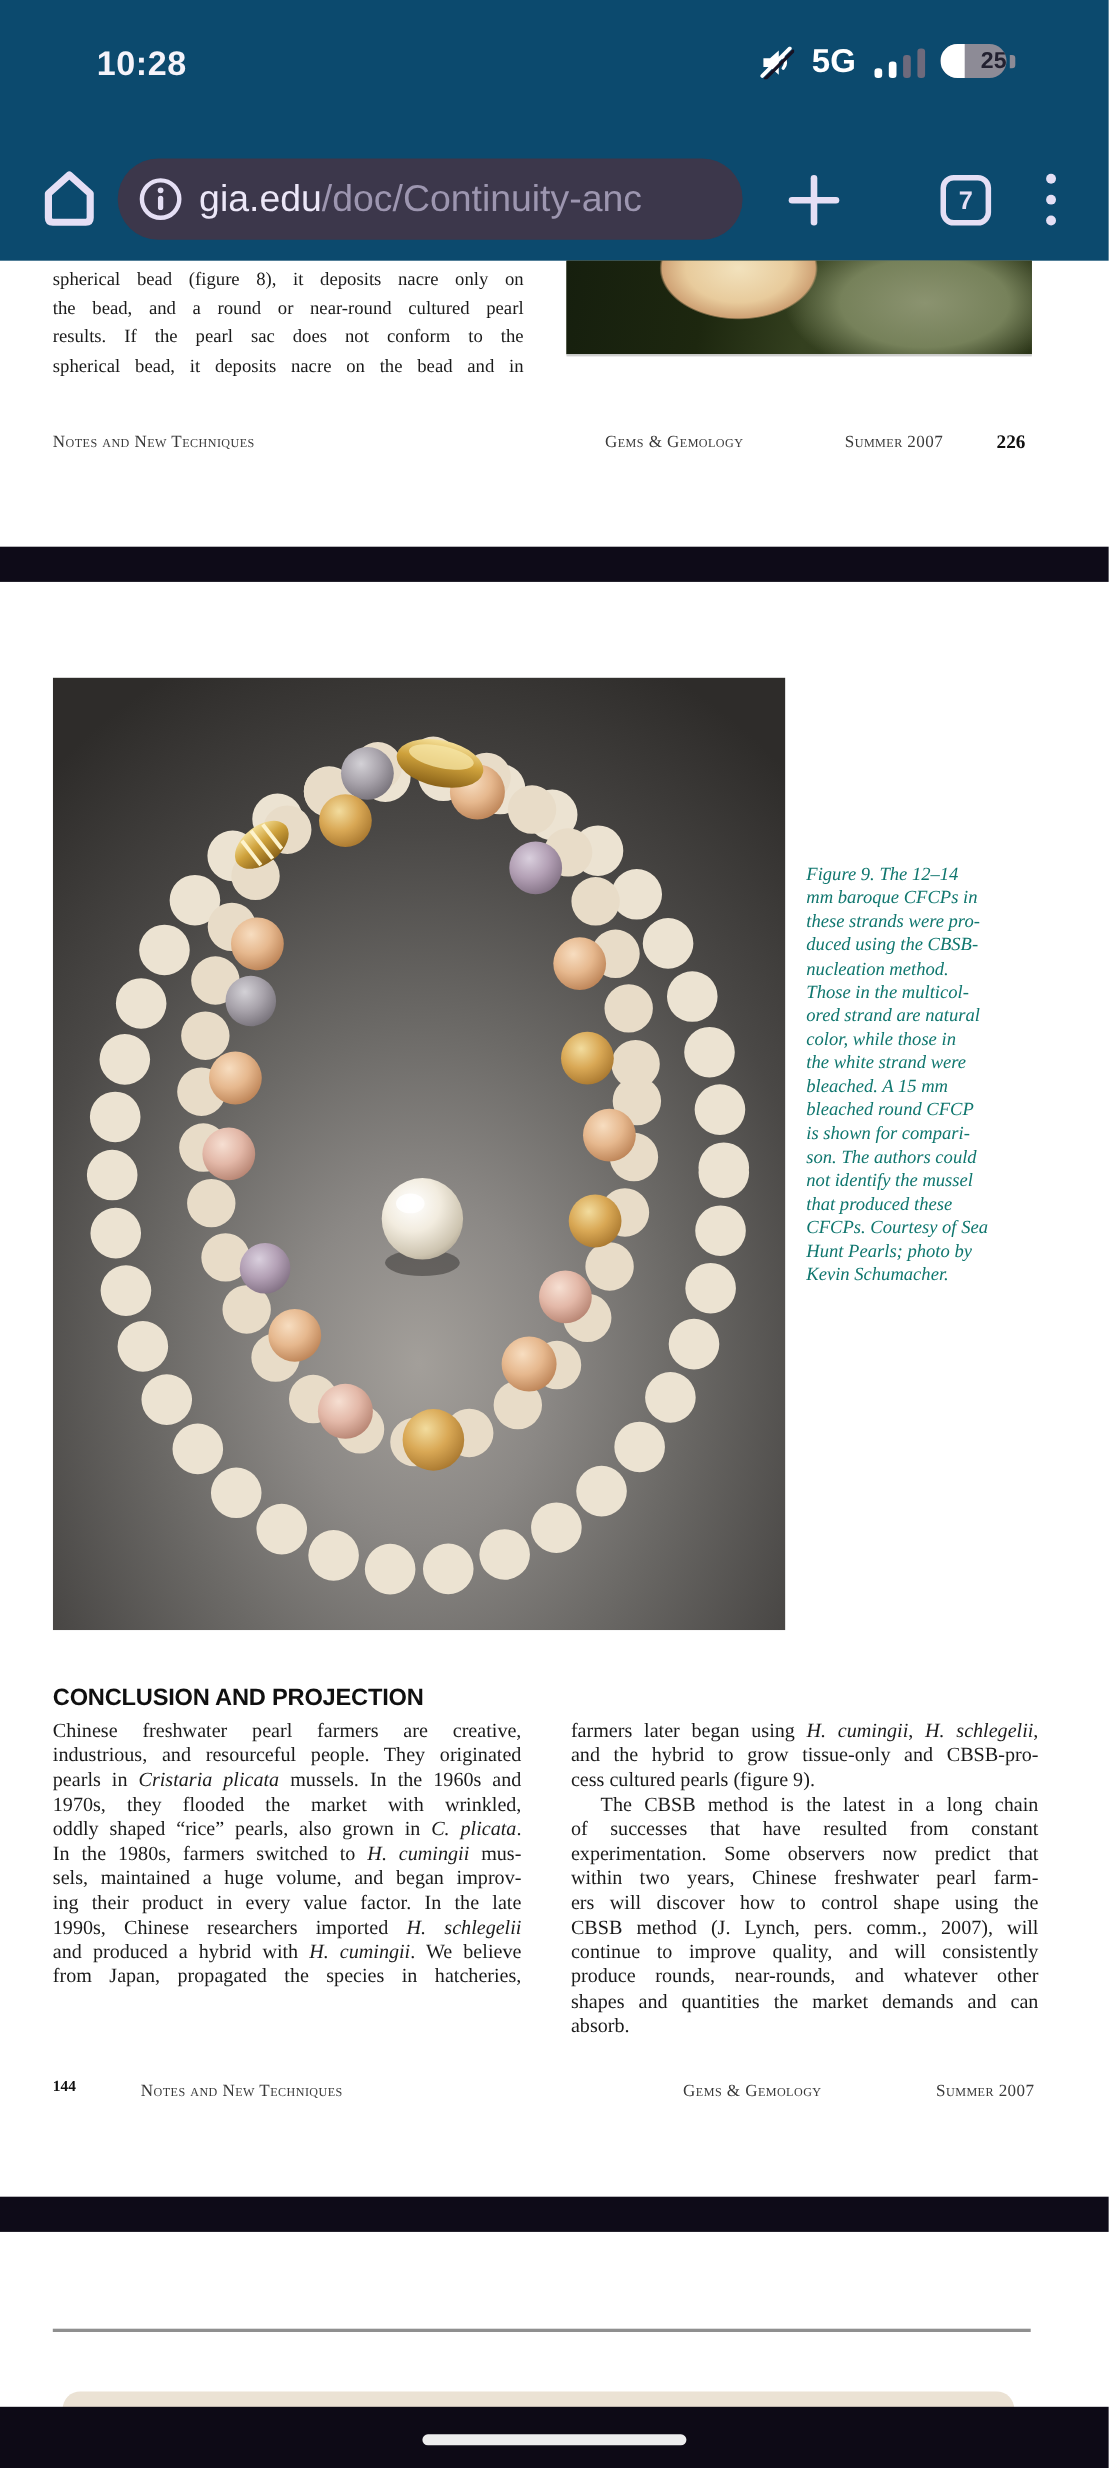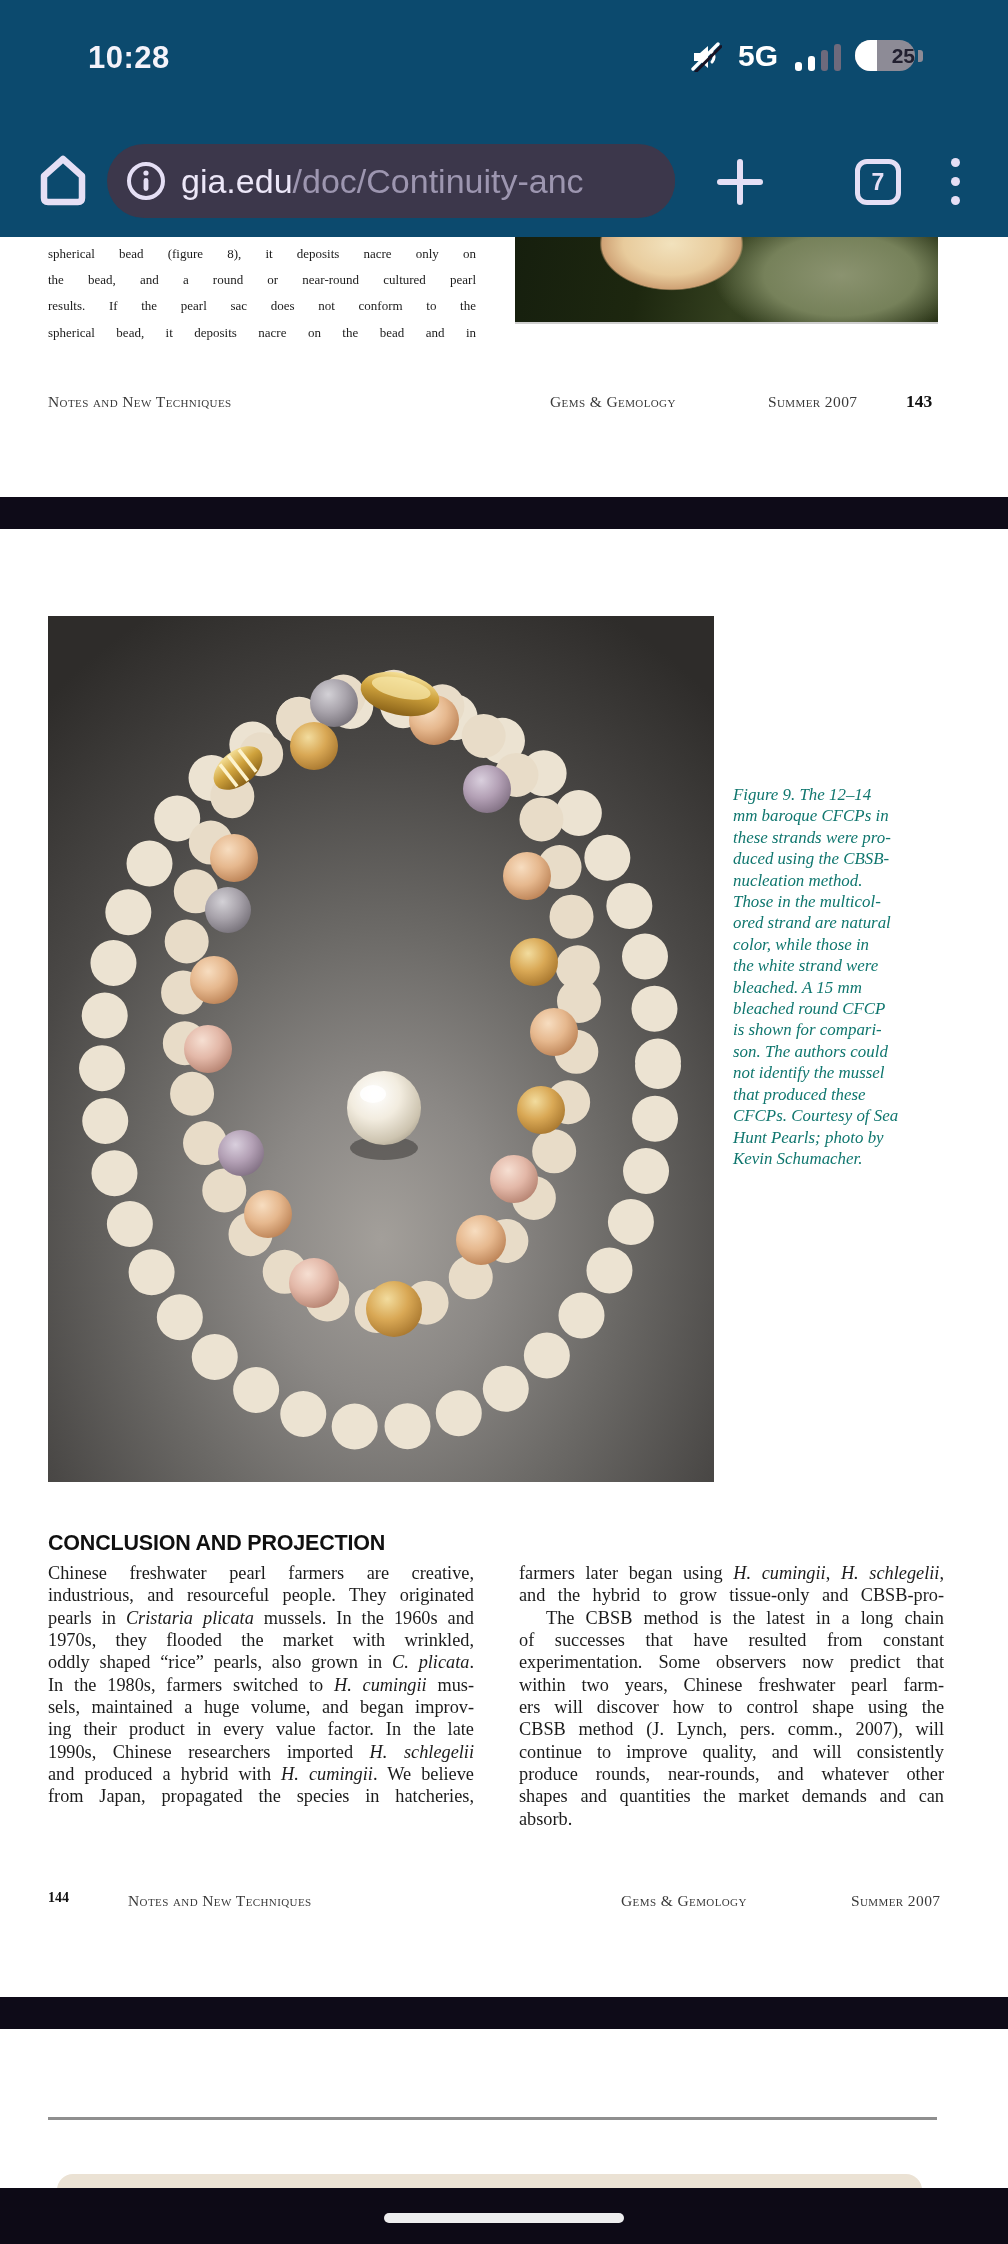--- a/index.html
+++ b/index.html
@@ -35,21 +35,21 @@
   .tabs-btn span{display:block;width:100%;text-align:center;font:700 23px "Liberation Sans",sans-serif;line-height:36px;color:#e5dff5;}
   .menu-btn{position:absolute;left:947px;top:156px;width:18px;height:52px;}
   .menu-btn i{position:absolute;left:4px;width:9px;height:9px;border-radius:50%;background:#e5dff5;}
   .menu-btn .d1{top:2px;} .menu-btn .d2{top:21px;} .menu-btn .d3{top:40px;}
   
   .tline{text-align:justify;text-align-last:justify;}
   .tline.nj{text-align-last:left;}
   .tline.ind{text-indent:27px;}
   .it{font-style:italic;}
   
-  .p143-text{position:absolute;left:48px;top:241px;width:428px;font-size:13px;line-height:26.2px;color:#1b1b1b;}
+  .p143-text{position:absolute;left:48px;top:241px;width:428px;font-size:17px;line-height:26.2px;color:#1b1b1b;}
   .p143-photo{position:absolute;left:515px;top:237px;width:423px;height:85px;border-bottom:2px solid #cfcfcf;
     background:
       radial-gradient(ellipse 120px 78px at 37% 8%,#f2e2bd 0%,#e8cb9c 40%,#cfa275 58%,rgba(40,52,26,0) 60%),
       radial-gradient(ellipse 170px 90px at 77% 45%,#8b9370 0%,#76815a 45%,rgba(40,52,26,0) 75%),
       linear-gradient(100deg,#161f0e 0%,#1d270f 30%,#34401f 52%,#5c684040 70%,#2a3417 100%),
       linear-gradient(#222d12,#222d12);}
   .footer-row{position:absolute;width:960px;left:0;top:0;font-size:15.5px;color:#3a3a3a;}
   .sc{font-variant:small-caps;letter-spacing:.4px;}
   .f143{top:393px;}
   .f143 .f-notes{position:absolute;left:48px;}
@@ -140,21 +140,21 @@
     <div class="tline"><span>the bead, and a round or near-round cultured pearl</span></div>
     <div class="tline"><span>results. If the pearl sac does not conform to the</span></div>
     <div class="tline"><span>spherical bead, it deposits nacre on the bead and in</span></div>
   </div>
 <div class="p143-photo"></div>
 
 <div class="footer-row f143">
   <span class="f-notes sc">Notes and New Techniques</span>
   <span class="f-gg sc">Gems &amp; Gemology</span>
   <span class="f-season sc">Summer 2007</span>
-  <span class="f-page">143</span>
+  <span class="f-page">226</span>
 </div>
 
 <div class="sep1"></div>
 
 <svg class="fig9" viewBox="0 0 666 866">
   <defs>
     <radialGradient id="bgGrad" cx="50%" cy="72%" r="80%">
       <stop offset="0%" stop-color="#a39f9a"></stop>
       <stop offset="22%" stop-color="#8b8885"></stop>
       <stop offset="45%" stop-color="#6b6966"></stop>
@@ -274,20 +274,21 @@
     <div class="tline"><span>In the 1980s, farmers switched to </span><span class="it">H. cumingii</span><span> mus-</span></div>
     <div class="tline"><span>sels, maintained a huge volume, and began improv-</span></div>
     <div class="tline"><span>ing their product in every value factor. In the late</span></div>
     <div class="tline"><span>1990s, Chinese researchers imported </span><span class="it">H. schlegelii</span></div>
     <div class="tline"><span>and produced a hybrid with </span><span class="it">H. cumingii</span><span>. We believe</span></div>
     <div class="tline"><span>from Japan, propagated the species in hatcheries,</span></div>
   </div>
 <div class="col col-right">
     <div class="tline"><span>farmers later began using </span><span class="it">H. cumingii</span><span>, </span><span class="it">H. schlegelii</span><span>,</span></div>
     <div class="tline"><span>and the hybrid to grow tissue-only and CBSB-pro-</span></div>
+    <div class="tline nj"><span>cess cultured pearls (figure 9).</span></div>
     <div class="tline ind"><span>The CBSB method is the latest in a long chain</span></div>
     <div class="tline"><span>of successes that have resulted from constant</span></div>
     <div class="tline"><span>experimentation. Some observers now predict that</span></div>
     <div class="tline"><span>within two years, Chinese freshwater pearl farm-</span></div>
     <div class="tline"><span>ers will discover how to control shape using the</span></div>
     <div class="tline"><span>CBSB method (J. Lynch, pers. comm., 2007), will</span></div>
     <div class="tline"><span>continue to improve quality, and will consistently</span></div>
     <div class="tline"><span>produce rounds, near-rounds, and whatever other</span></div>
     <div class="tline"><span>shapes and quantities the market demands and can</span></div>
     <div class="tline nj"><span>absorb.</span></div>

